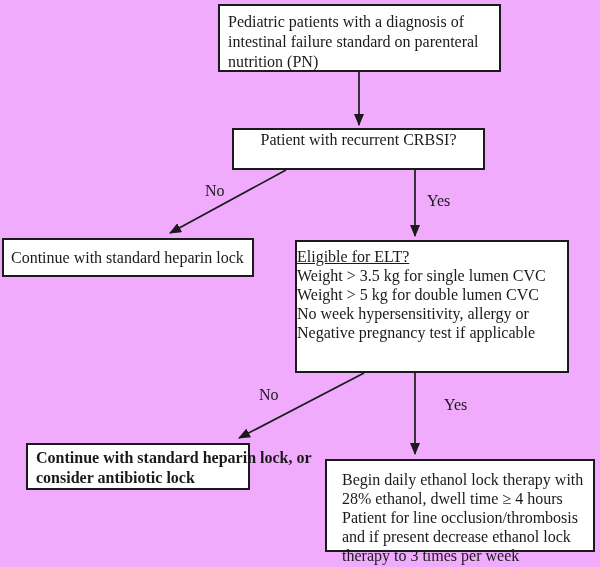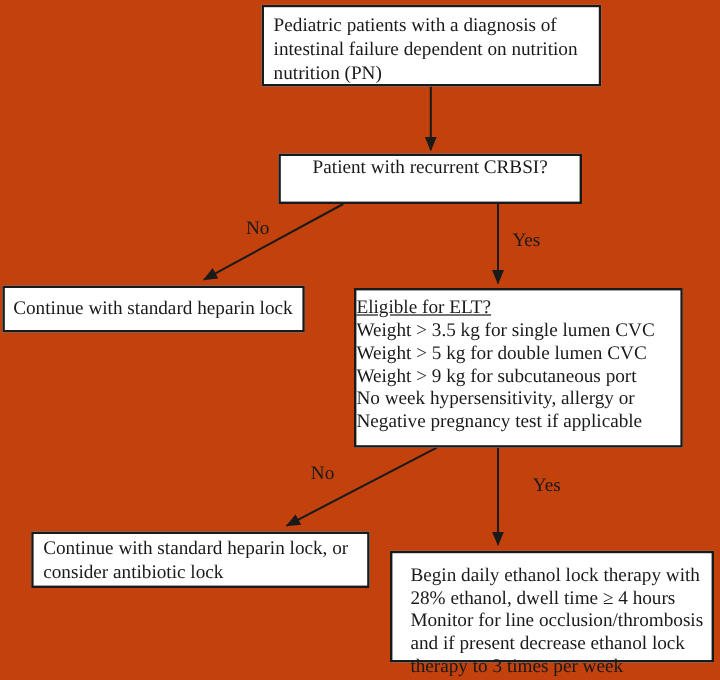--- a/index.html
+++ b/index.html
@@ -4,21 +4,21 @@
 <style>
   html, body {
     margin: 0;
     padding: 0;
     background: #ffffff;
   }
   .canvas {
     position: relative;
     width: 600px;
     height: 567px;
-    background: #c2410c;
+    background: #f0abfc;
     font-family: "Liberation Serif", "DejaVu Serif", serif;
     color: #1a1a1a;
     overflow: hidden;
   }
   .node {
     position: absolute;
     box-sizing: border-box;
     border: 2px solid #1a1a1a;
     background: #ffffff;
     font-size: 16px;
@@ -43,23 +43,24 @@
   }
   .node-elig .title {
     text-decoration: underline;
   }
   .node-heparin {
     left: 2px; top: 238px; width: 252px; height: 39px;
     display: flex; align-items: center;
     padding-left: 7px;
   }
   .node-heparin2 {
-    left: 26px; top: 443px; width: 282px; height: 47px;
+    left: 26px; top: 443px; width: 224px; height: 47px;
     padding: 3px 4px 16px 8px;
     line-height: 20px;
+    font-weight: bold;
   }
   .node-elt {
     left: 325px; top: 459px; width: 270px; height: 93px;
     padding: 9px 4px 0 15px;
     line-height: 19px;
   }
   .branch-label {
     position: absolute;
     font-size: 16px;
     color: #1a1a1a;
@@ -89,53 +90,52 @@
     </defs>
     <line x1="359" y1="72" x2="359" y2="125" stroke="#1a1a1a" stroke-width="1.7" marker-end="url(#ah)"></line>
     <line x1="286" y1="170" x2="170" y2="233" stroke="#1a1a1a" stroke-width="1.7" marker-end="url(#ah)"></line>
     <line x1="415" y1="170" x2="415" y2="236" stroke="#1a1a1a" stroke-width="1.7" marker-end="url(#ah)"></line>
     <line x1="364" y1="373" x2="239" y2="438" stroke="#1a1a1a" stroke-width="1.7" marker-end="url(#ah)"></line>
     <line x1="415" y1="373" x2="415" y2="454" stroke="#1a1a1a" stroke-width="1.7" marker-end="url(#ah)"></line>
   </svg>
 
   <div class="node node-start">
     <div class="ln">Pediatric patients with a diagnosis of</div>
-    <div class="ln">intestinal failure dependent on nutrition</div>
+    <div class="ln">intestinal failure standard on parenteral</div>
     <div class="ln">nutrition (PN)</div>
   </div>
 
   <div class="node node-crbsi">
     <span>Patient with recurrent CRBSI?</span>
   </div>
 
   <span class="branch-label label-no1">No</span>
   <span class="branch-label label-yes1">Yes</span>
 
   <div class="node node-heparin">
     <span>Continue with standard heparin lock</span>
   </div>
 
   <div class="node node-elig">
     <div class="ln title">Eligible for ELT?</div>
     <div class="ln">Weight &gt; 3.5 kg for single lumen CVC</div>
     <div class="ln">Weight &gt; 5 kg for double lumen CVC</div>
-    <div class="ln">Weight &gt; 9 kg for subcutaneous port</div>
     <div class="ln">No week hypersensitivity, allergy or</div>
     <div class="ln">Negative pregnancy test if applicable</div>
   </div>
 
   <span class="branch-label label-no2">No</span>
   <span class="branch-label label-yes2">Yes</span>
 
   <div class="node node-heparin2">
     <div class="ln">Continue with standard heparin lock, or</div>
     <div class="ln">consider antibiotic lock</div>
   </div>
 
   <div class="node node-elt">
     <div class="ln">Begin daily ethanol lock therapy with</div>
     <div class="ln">28% ethanol, dwell time ≥ 4 hours</div>
-    <div class="ln">Monitor for line occlusion/thrombosis</div>
+    <div class="ln">Patient for line occlusion/thrombosis</div>
     <div class="ln">and if present decrease ethanol lock</div>
     <div class="ln">therapy to 3 times per week</div>
   </div>
 
 </div>
 
 </body></html>

